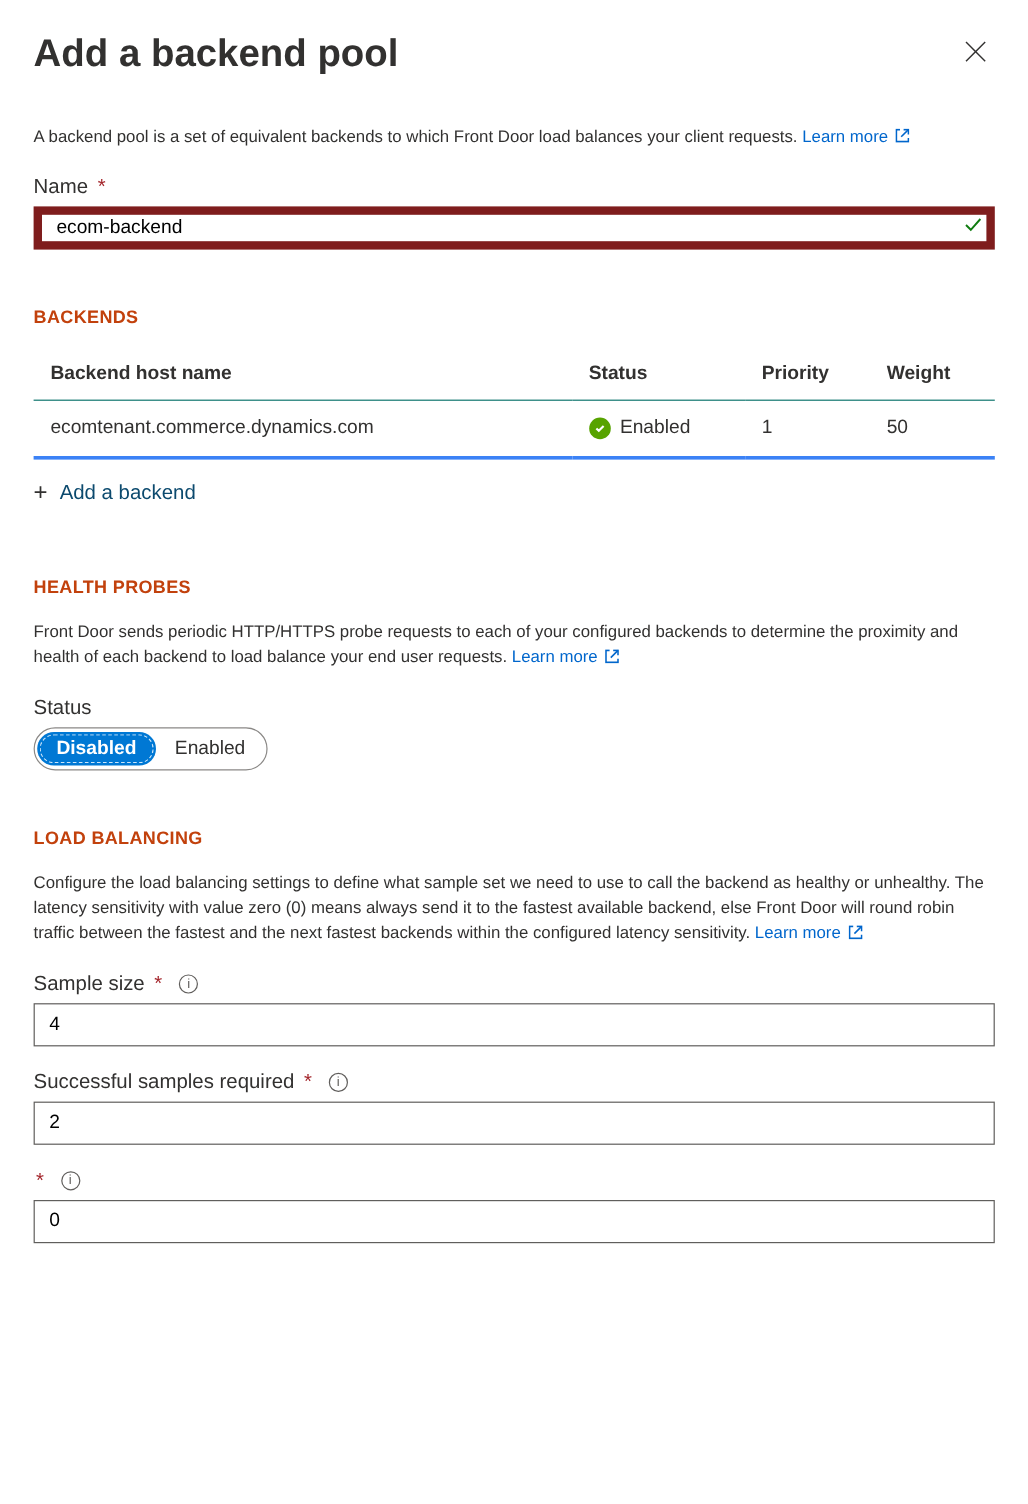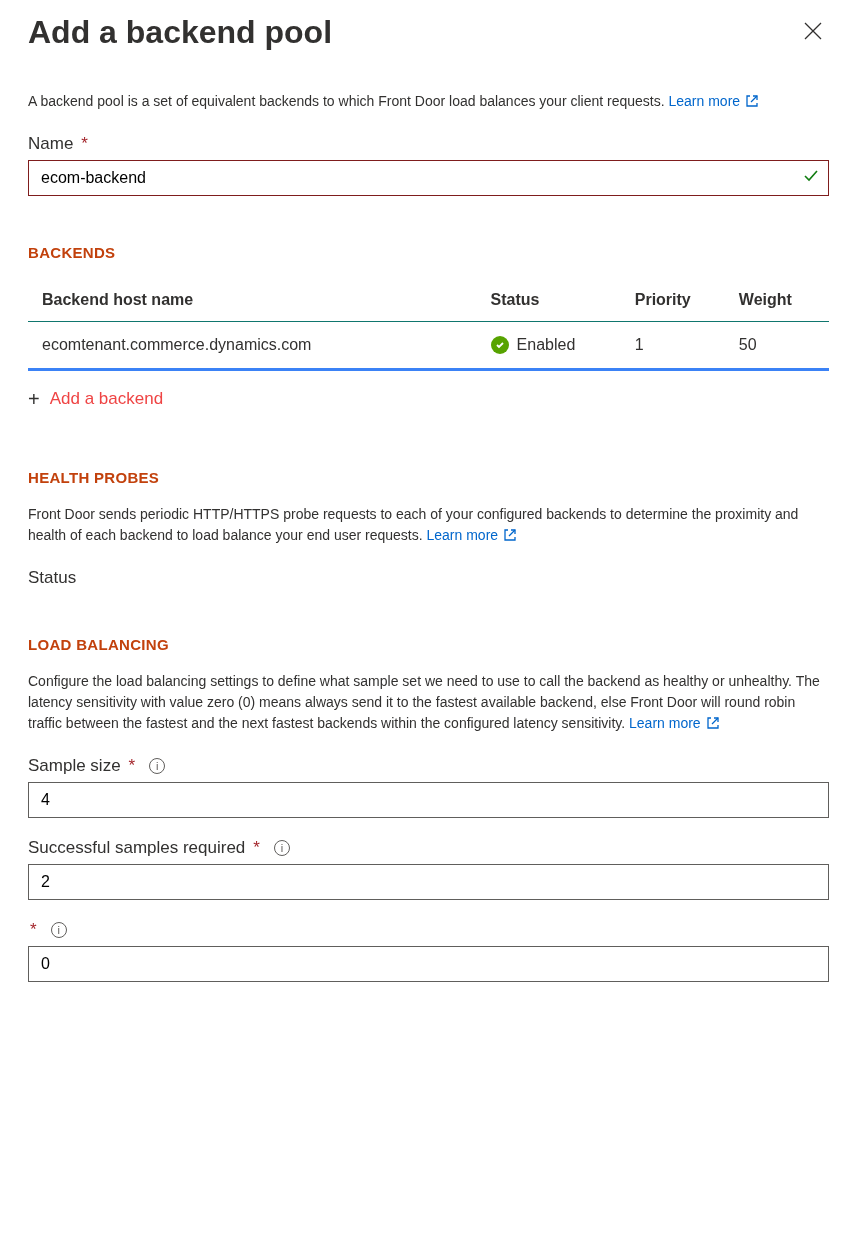--- a/index.html
+++ b/index.html
@@ -6,22 +6,23 @@
   body {
     font-family: "Segoe UI", -apple-system, BlinkMacSystemFont, sans-serif;
     color: #323130;
     background: #ffffff;
     padding: 14px 28px 28px 28px;
     width: 857px;
   }
   .header-row {
     display: flex;
     justify-content: space-between;
-    align-items: center;
+    align-items: flex-end;
     margin-bottom: 40px;
+    margin-top: 12px;
   }
   h1 {
     font-size: 32px;
     font-weight: 600;
     color: #323130;
   }
   .close-btn {
     cursor: pointer;
     padding: 6px;
     font-size: 20px;
@@ -67,21 +68,21 @@
   .text-input {
     width: 100%;
     height: 36px;
     padding: 0 36px 0 12px;
     font-size: 16px;
     border: 1px solid #605e5c;
     background: #fff;
     outline: none;
   }
   .input-wrap { position: relative; }
-  .input-wrap.valid .text-input { border: 1px solid #7f1d1d; }
+  .input-wrap.valid .text-input { border: 7px solid #7f1d1d; }
   .valid-check {
     position: absolute;
     right: 10px;
     top: 50%;
     transform: translateY(-50%);
     color: #107c10;
   }
   .valid-check svg { width: 16px; height: 16px; }
   .section-heading {
     font-size: 15px;
@@ -117,21 +118,21 @@
   .status-dot svg { width: 10px; height: 10px; }
   .add-backend-row {
     display: flex;
     align-items: center;
     gap: 10px;
     margin-top: 18px;
     cursor: pointer;
     font-size: 17px;
   }
   .add-backend-row .plus { color: #323130; font-size: 20px; line-height: 1; }
-  .add-backend-row .lbl { color: #ef4444; text-align: right; }
+  .add-backend-row .lbl { color: #0c4a6e; text-align: right; }
   .toggle-group {
     display: inline-flex;
     border: 1px solid #8a8886;
     border-radius: 20px;
     height: 36px;
     overflow: hidden;
     align-items: center;
     padding: 2px;
   }
   .toggle-opt {
@@ -240,20 +241,24 @@
       <svg viewBox="0 0 12 12" fill="none" stroke="#0066cc" stroke-width="1.3">
           <path d="M4 1H1v10h10V8"></path>
           <path d="M7 1h4v4"></path>
           <path d="M11 1L5 7"></path>
         </svg>
     </span>
   </a>
 </p>
 <div class="field-block">
   <div class="field-label">Status</div>
+  <div class="toggle-group">
+    <div class="toggle-opt active">Disabled</div>
+    <div class="toggle-opt">Enabled</div>
+  </div>
 </div>
 
 <div class="section-heading" style="margin-top:48px">LOAD BALANCING</div>
 <p class="desc">
   <span>Configure the load balancing settings to define what sample set we need to use to call the backend as healthy or unhealthy. The latency sensitivity with value zero (0) means always send it to the fastest available backend, else Front Door will round robin traffic between the fastest and the next fastest backends within the configured latency sensitivity. </span>
   <a class="link">
     <span>Learn more</span>
     <span class="ext-icon">
       <svg viewBox="0 0 12 12" fill="none" stroke="#0066cc" stroke-width="1.3">
           <path d="M4 1H1v10h10V8"></path>

